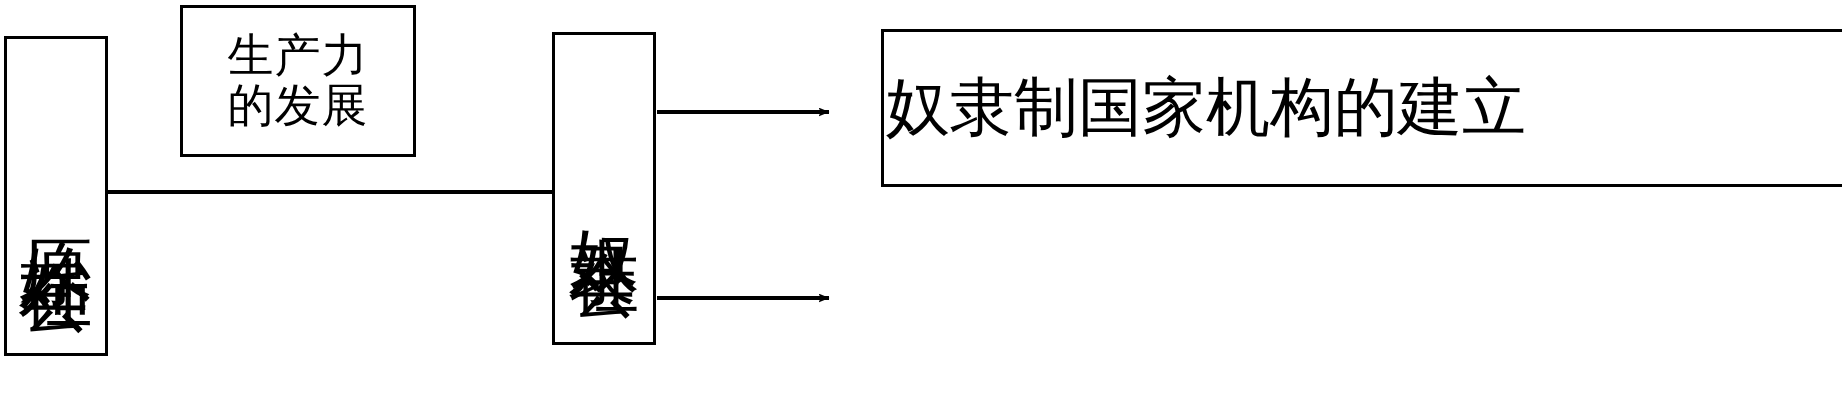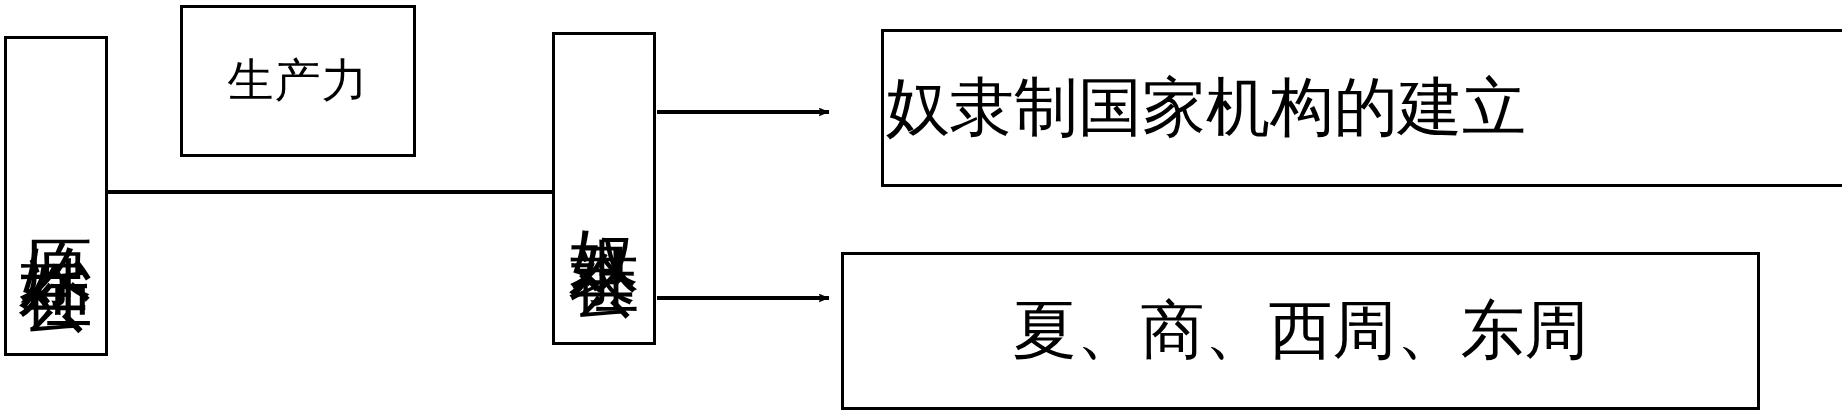--- a/index.html
+++ b/index.html
@@ -135,27 +135,25 @@
       <line x1="657" y1="298" x2="829" y2="298" stroke="#000000" stroke-width="4" marker-end="url(#arrowhead)"></line>
     </g>
   </svg>
 
   <div class="box" id="box-primitive-society">
     <span class="vtext">原始社会</span>
   </div>
 
   <div class="box" id="box-productive-forces">
     <span class="line">生产力</span>
+    <span class="line">的发展</span>
   </div>
 
   <div class="box" id="box-slave-society">
     <span class="vtext">奴隶社会</span>
   </div>
 
   <div class="box" id="box-state-apparatus">
     <span class="line">奴隶制国家机构的建立</span>
   </div>
 
-  <div class="box" id="box-dynasties">
-    <span class="line">夏、商、西周、东周</span>
-  </div>
 
 </div>
 
 </body></html>

